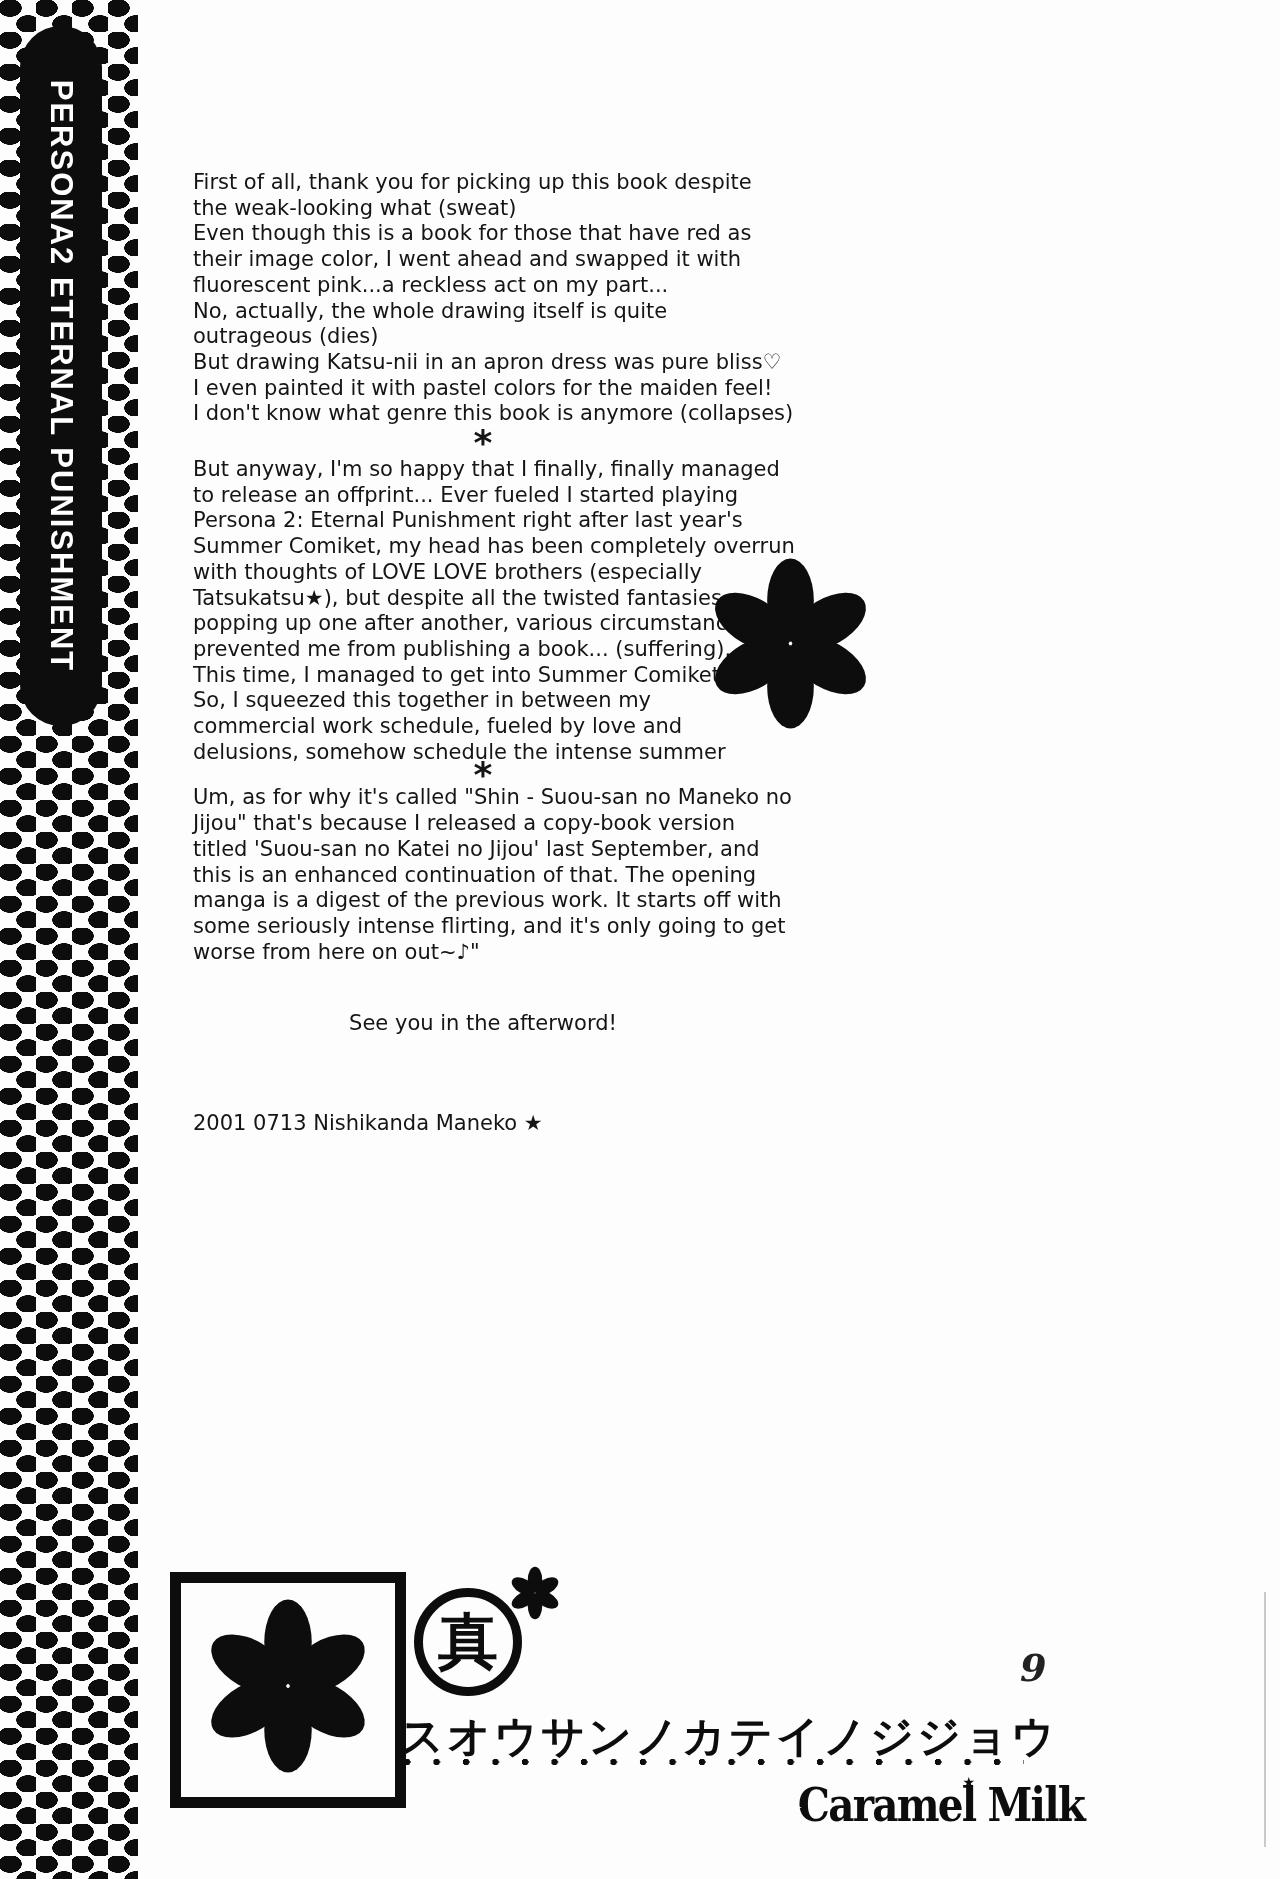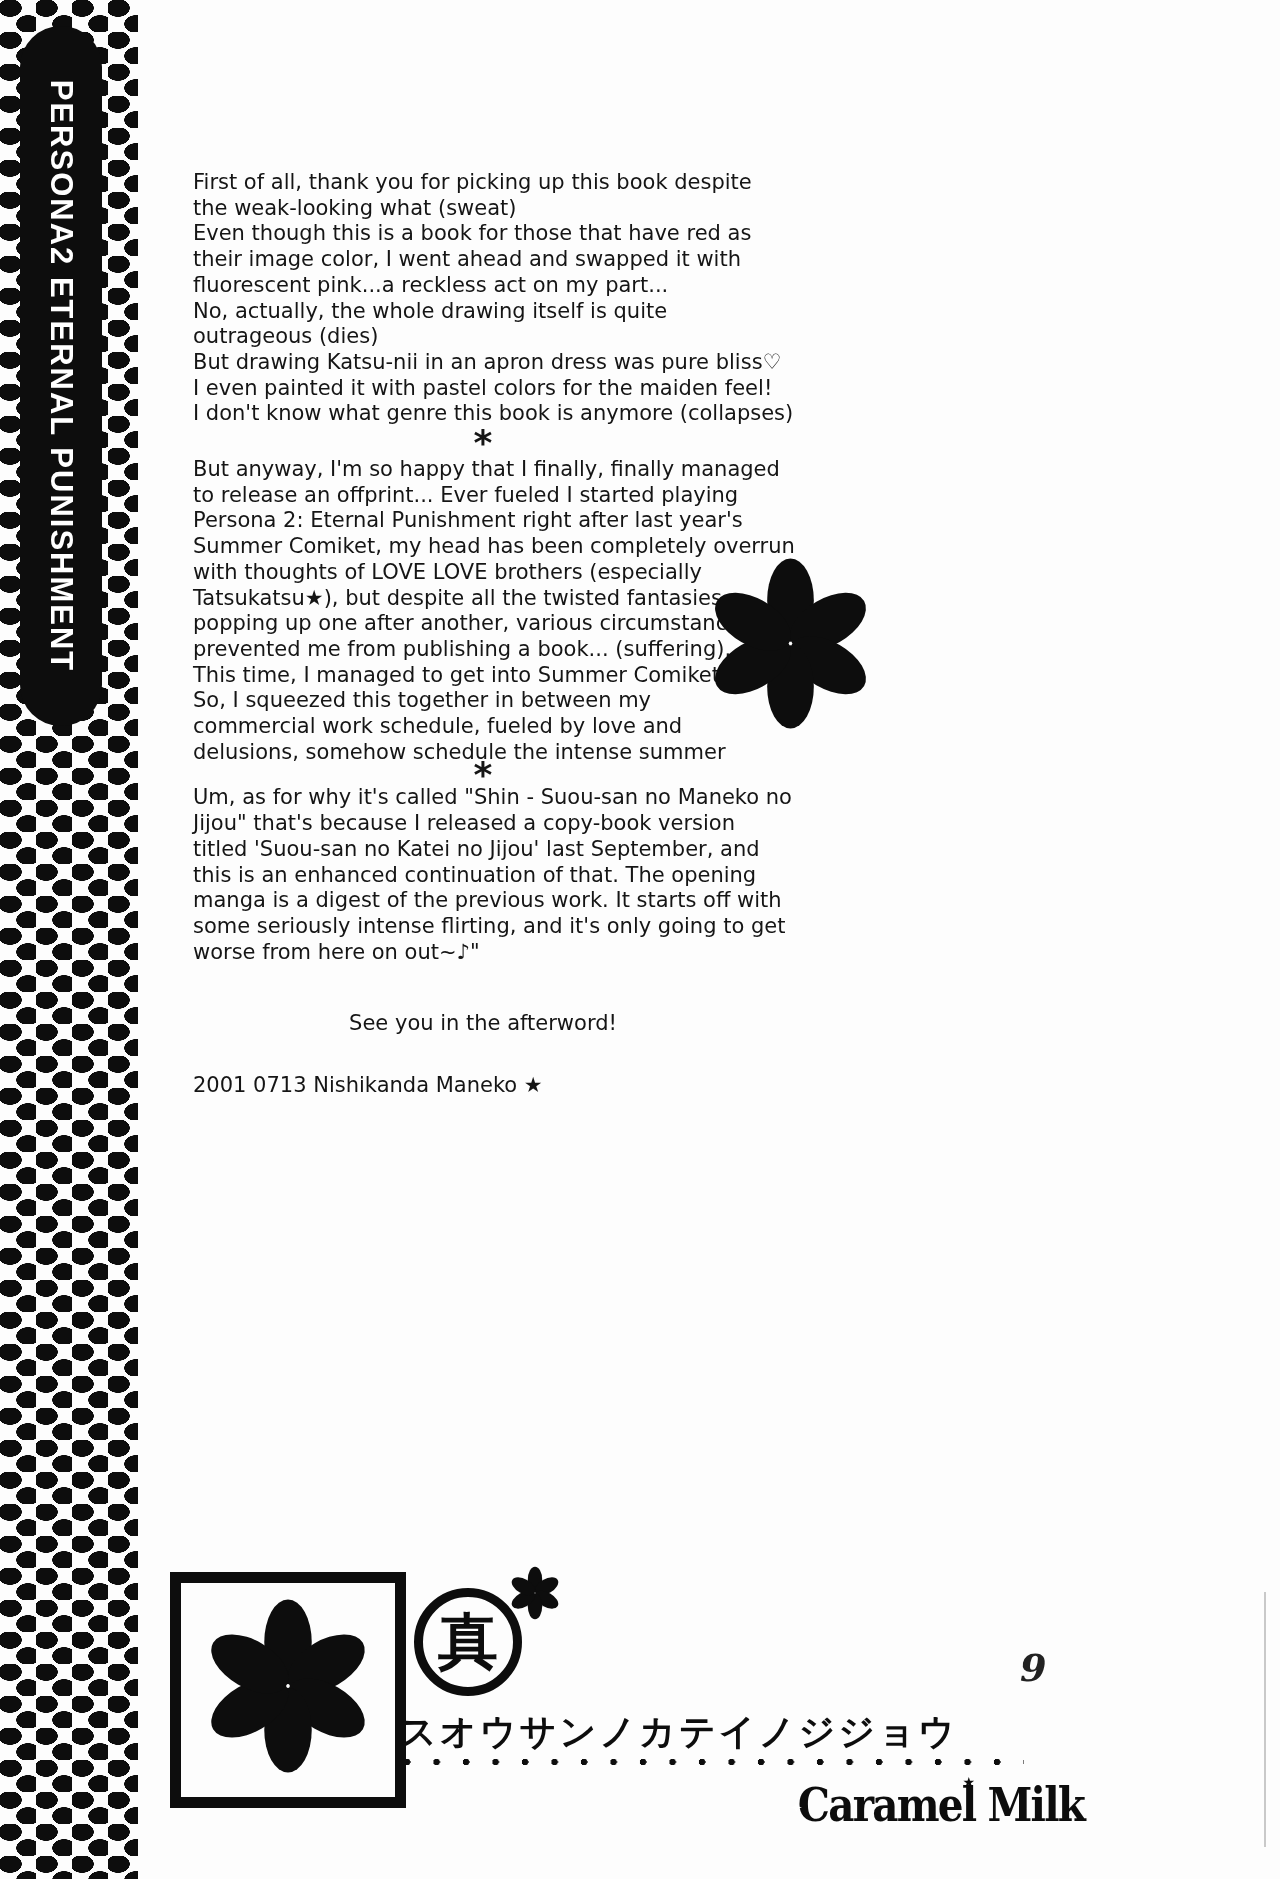--- a/index.html
+++ b/index.html
@@ -36,40 +36,40 @@
     position:absolute;left:193px;top:170px;width:580px;
     font-size:21px;line-height:25.7px;
   }
   .tline{white-space:nowrap;}
   .divider{
     text-align:center;font-size:36px;height:30px;line-height:32px;
     margin:0;font-weight:bold;
   }
   .divider2{margin-top:-6px;height:26px;}
   .closing{margin-top:46px;text-align:center;}
-  .signature{margin-top:36px;}
+  .signature{margin-top:74px;}
   
   .flower{position:absolute;}
   .flower-right{left:703px;top:556px;width:175px;height:175px;}
   .flower-small{left:508px;top:1566px;width:54px;height:54px;}
   
   .logo-box{
     position:absolute;left:170px;top:1572px;width:236px;height:236px;
     border:11px solid #0d0d0d;box-sizing:border-box;background:#fdfdfd;
   }
   .flower-box{position:static;display:block;width:178px;height:198px;margin:4px auto 0;}
   .seal{
     position:absolute;left:414px;top:1588px;width:108px;height:108px;
     border:9px solid #0d0d0d;border-radius:50%;box-sizing:border-box;
     display:flex;align-items:center;justify-content:center;
     font-size:60px;font-weight:bold;color:#0d0d0d;
   }
   .katakana{
     position:absolute;left:400px;top:1708px;width:640px;
-    font-size:36px;font-weight:bold;letter-spacing:3px;white-space:nowrap;color:#0d0d0d;
+    font-size:43px;font-weight:bold;letter-spacing:3px;white-space:nowrap;color:#0d0d0d;
   }
   .dotline{
     position:absolute;left:402px;top:1757px;width:622px;height:10px;
     background-image:radial-gradient(circle 3.5px at 5px 5px,#0d0d0d 96%,transparent 100%);
     background-size:29.5px 10px;background-repeat:repeat-x;
   }
   .brand{
     position:absolute;left:766px;top:1778px;width:258px;height:66px;text-align:left;
   }
   .brand-text{

